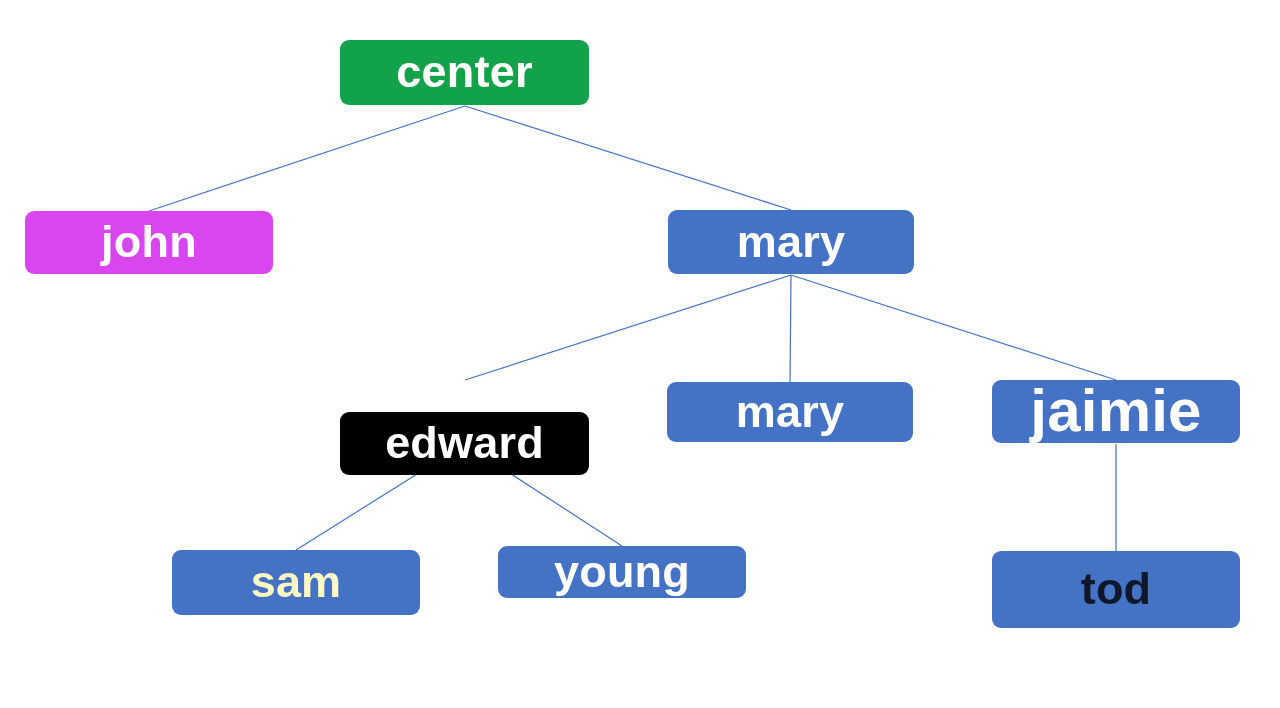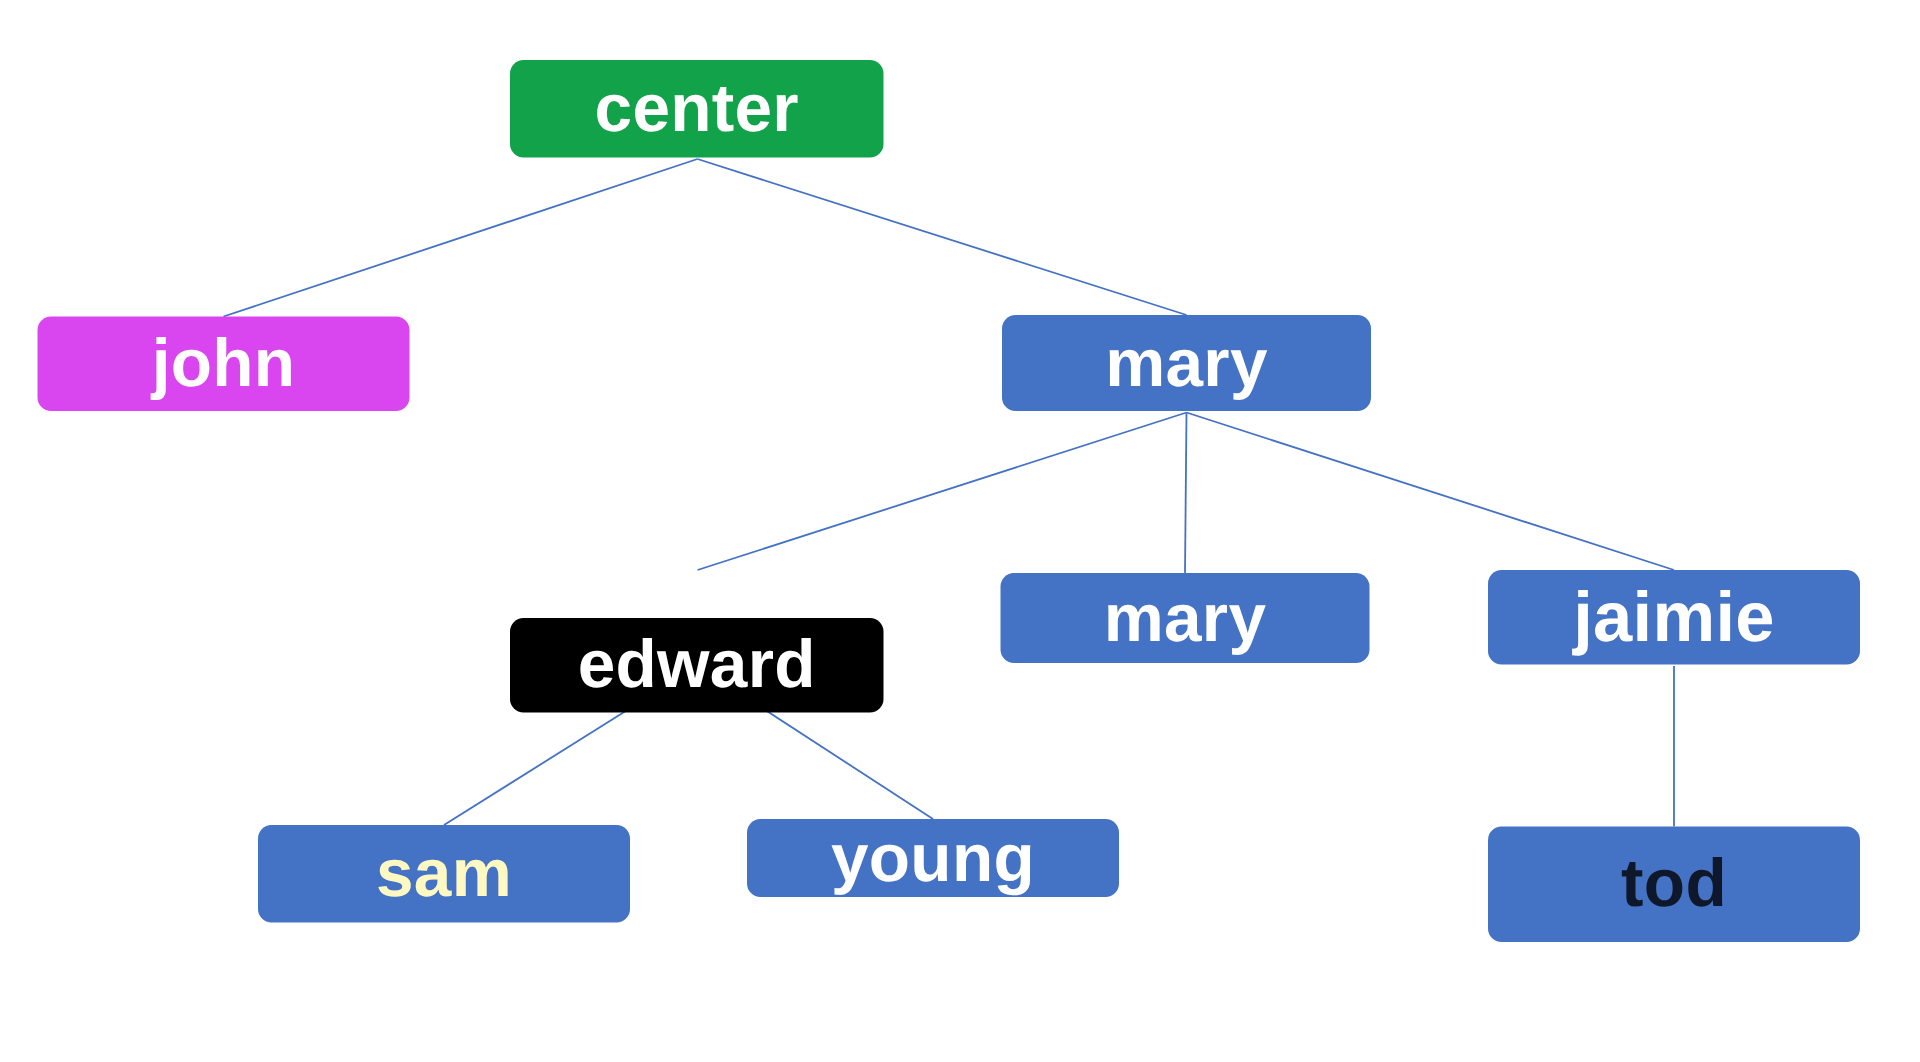--- a/index.html
+++ b/index.html
@@ -67,21 +67,21 @@
       </div>
       <div class="node" style="left: 668px; top: 210px; width: 246px; height: 64px; background: rgb(68, 114, 196); font-size: 45px; color: #ffffff;">
         <span class="node-label">mary</span>
       </div>
       <div class="node" style="left: 340px; top: 380px; width: 249px; height: 63px; background: #000000; font-size: 45px; color: rgb(255, 255, 255); margin-top: 32px;">
         <span class="node-label">edward</span>
       </div>
       <div class="node" style="left: 667px; top: 382px; width: 246px; height: 60px; background: rgb(68, 114, 196); font-size: 45px; color: rgb(255, 255, 255);">
         <span class="node-label">mary</span>
       </div>
-      <div class="node" style="left: 992px; top: 380px; width: 248px; height: 63px; background: rgb(68, 114, 196); font-size: 47px; color: rgb(255, 255, 255);">
+      <div class="node" style="left: 992px; top: 380px; width: 248px; height: 63px; background: rgb(68, 114, 196); font-size: 60px; color: rgb(255, 255, 255);">
         <span class="node-label">jaimie</span>
       </div>
       <div class="node" style="left: 172px; top: 550px; width: 248px; height: 65px; background: rgb(68, 114, 196); font-size: 45px; color: #fef9c3;">
         <span class="node-label">sam</span>
       </div>
       <div class="node" style="left: 498px; top: 546px; width: 248px; height: 52px; background: rgb(68, 114, 196); font-size: 45px; color: rgb(255, 255, 255);">
         <span class="node-label">young</span>
       </div>
       <div class="node" style="left: 992px; top: 551px; width: 248px; height: 77px; background: rgb(68, 114, 196); font-size: 45px; color: #0f172a;">
         <span class="node-label">tod</span>

